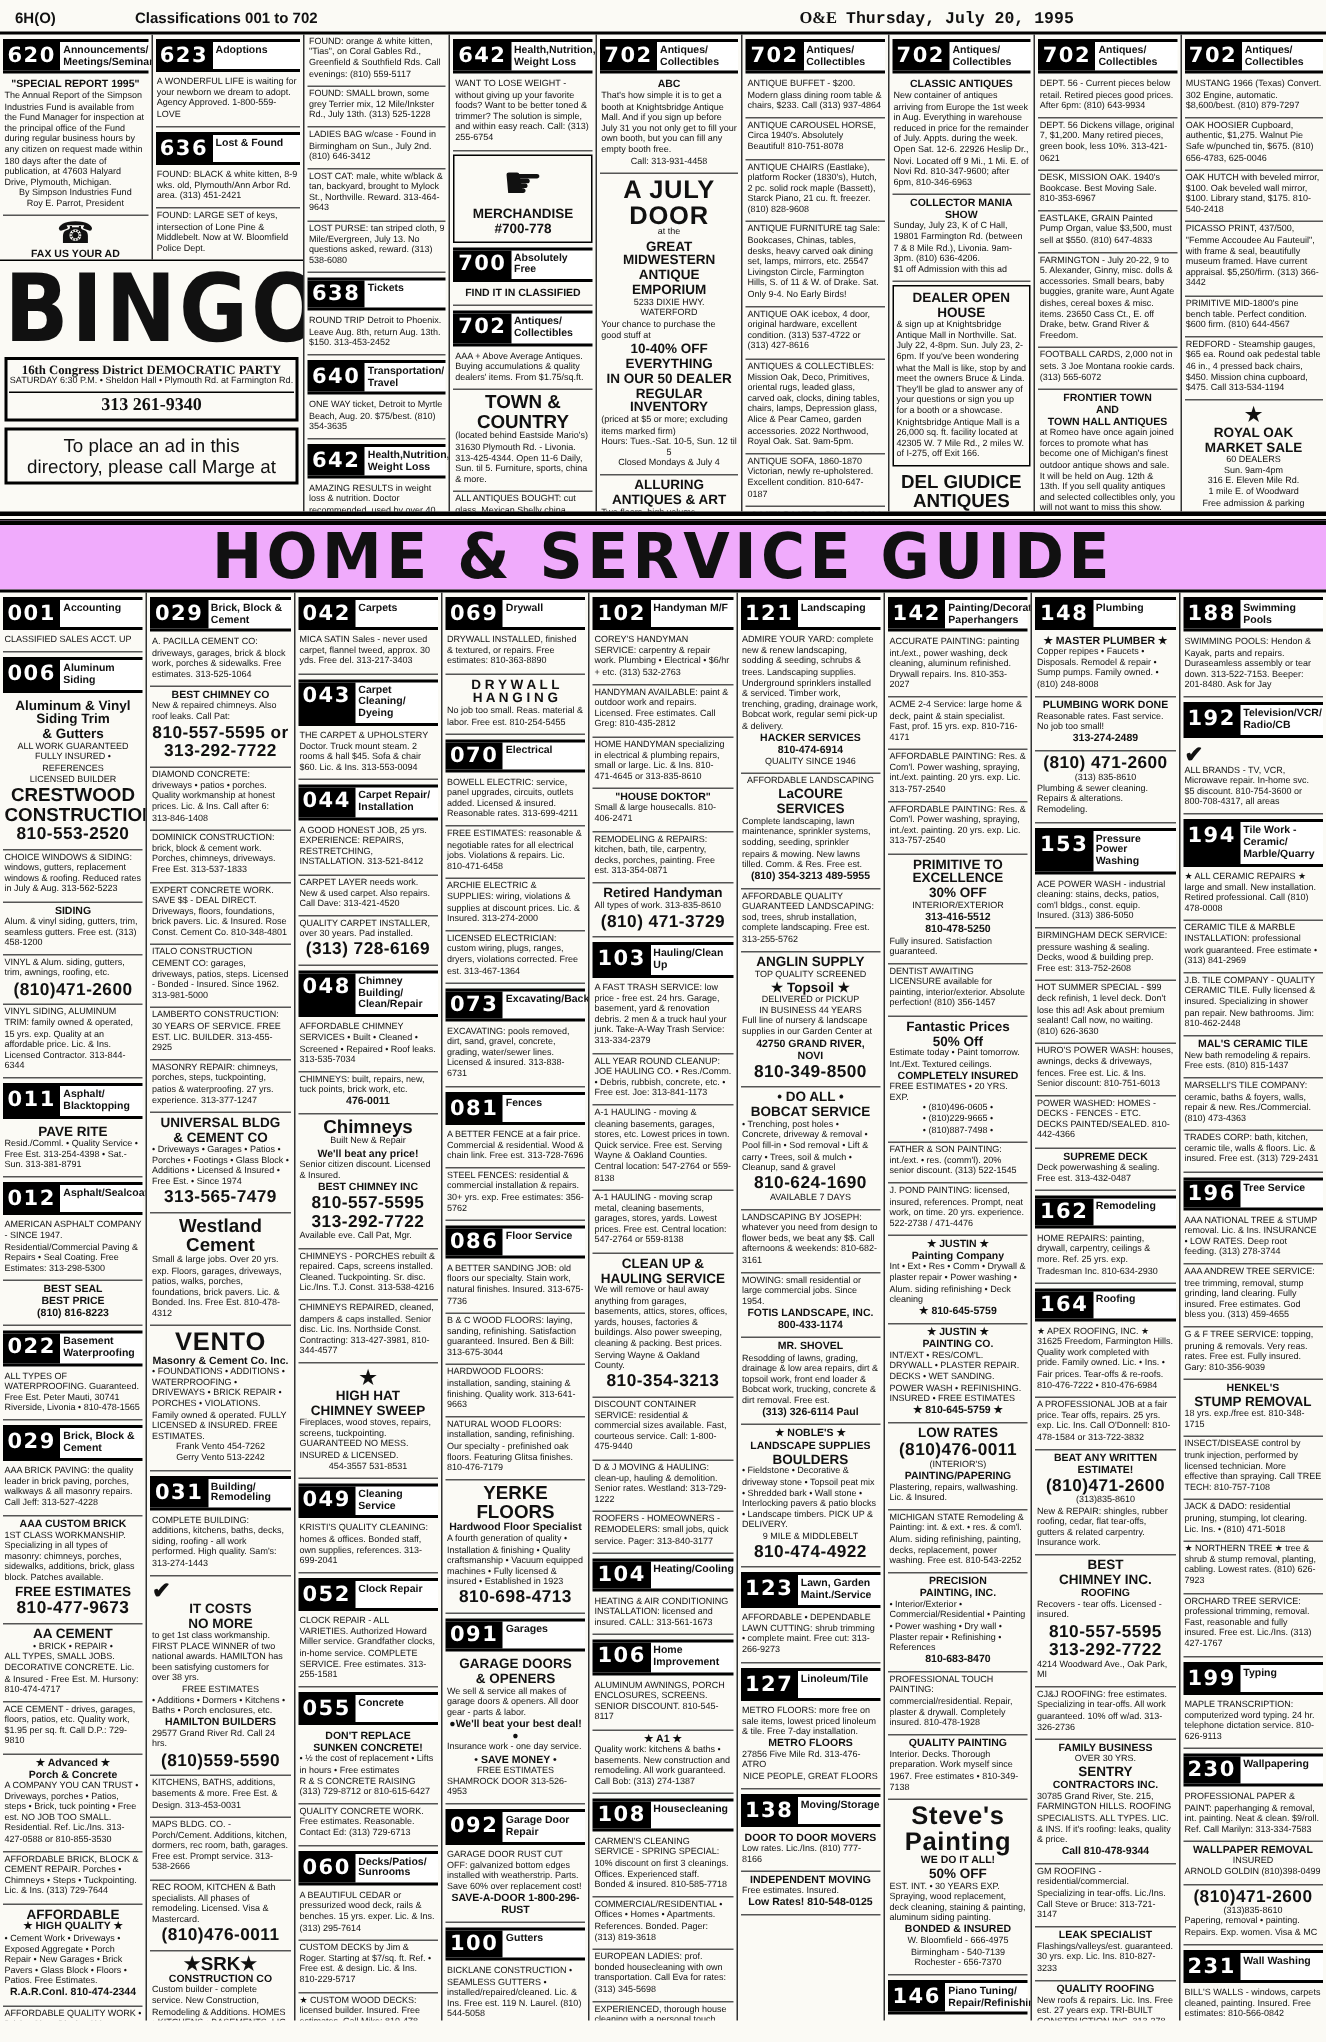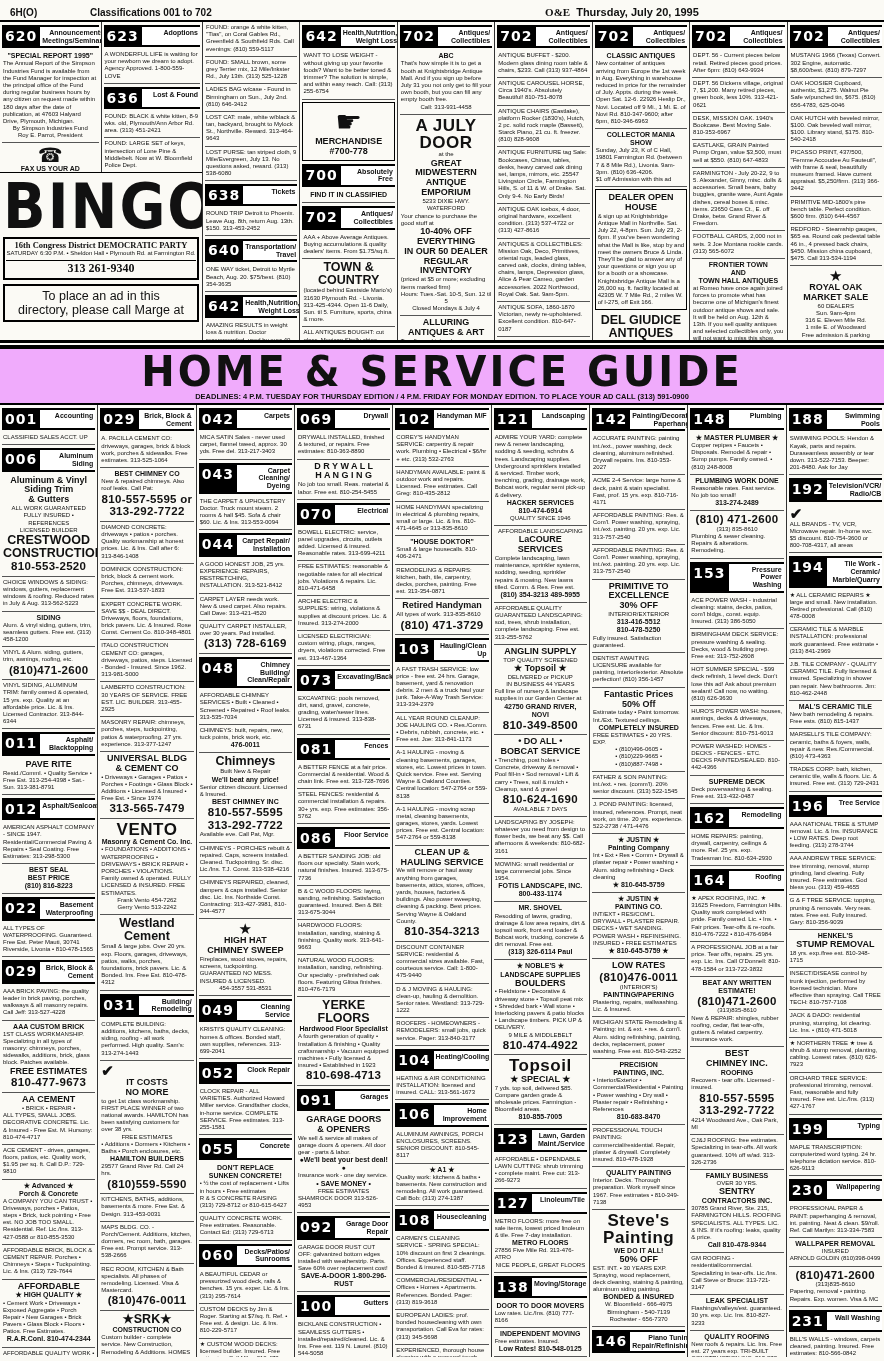--- a/index.html
+++ b/index.html
@@ -3,32 +3,32 @@
 <meta charset="utf-8">
 <style>
   html,body{margin:0;padding:0;background:#e8e6e0;}
   #page{position:relative;width:884px;height:1361px;background:#fbfaf5;color:#111;
         font-family:"Liberation Sans", sans-serif;overflow:hidden;}
   
   #masthead{display:flex;align-items:baseline;padding:6px 10px 2px 10px;font-size:10px;font-weight:bold;}
   #masthead .code{width:80px;font-family:"Liberation Sans",sans-serif;}
   #masthead .class{width:330px;}
   #masthead .paper{font-family:"Liberation Serif",serif;font-size:11px;}
-  #masthead .date{font-family:Liberation Sans, sans-serif;font-size:11px;margin-left:6px;font-weight:bold;}
+  #masthead .date{font-family:Liberation Mono, monospace;font-size:11px;margin-left:6px;font-weight:bold;}
   
   .cols{display:flex;align-items:stretch;}
   .col{flex:1 1 0;min-width:0;overflow:hidden;padding:0 2px;border-left:1px solid #333;}
   .col:first-child{border-left:none;}
   #top-section{height:318px;border-top:2px solid #000;}
   #top-left{width:202px;flex:0 0 202px;display:flex;flex-direction:column;overflow:hidden;border-left:none;padding:0;}
   #top-left .pair{display:flex;height:150px;}
   #top-left .pair .col{height:150px;}
   #guide-section{height:952px;border-top:2px solid #000;}
   
-  .cat{display:flex;align-items:stretch;border-top:2px solid #000;border-bottom:2px solid #000;margin:3px 0 2px 0;background:#fff;text-align:right;}
+  .cat{display:flex;align-items:stretch;border-top:2px solid #000;border-bottom:2px solid #000;margin:3px 0 2px 0;background:#fff;}
   .cat .num{background:#000;color:#fff;font-weight:bold;font-size:14px;line-height:1;padding:2px 3px;font-family:"DejaVu Sans",sans-serif;letter-spacing:1px;}
   .cat .title{font-weight:bold;font-size:7px;line-height:1.1;padding:2px 2px;flex:1;}
   
   .ad{border-bottom:1px solid #555;padding:2px 1px 3px 1px;}
   .ad.box{border:1.5px solid #000;margin:2px 0;padding:3px 2px;}
   .ln{display:block;}
   .ln.x{font-size:6px;line-height:1.2;text-align:left;}
   .ln.c{font-size:6px;line-height:1.2;text-align:center;}
   .ln.b{font-size:7px;font-weight:bold;text-align:center;line-height:1.15;}
   .ln.B{font-size:9px;font-weight:bold;text-align:center;line-height:1.1;}
@@ -347,21 +347,20 @@
           <div class="ln c">1 mile E. of Woodward</div>
           <div class="ln c">Free admission &amp; parking</div>
         </div>
       </div>
     </div>
 
   <div class="dbl"></div>
 
   <div id="banner">
     <div class="big">HOME &amp; SERVICE GUIDE</div>
-    <div class="dl">DEADLINES: 4 P.M. TUESDAY FOR THURSDAY EDITION / 4 P.M. FRIDAY FOR MONDAY EDITION. TO PLACE YOUR AD CALL (313) 591-0900</div>
   </div>
 
   <div id="guide-section" class="cols">
       <div class="col">
         <div class="cat">
           <span class="num">001</span>
           <span class="title">Accounting</span>
         </div>
         <div class="ad">
           <div class="ln x">CLASSIFIED SALES ACCT. UP</div>
@@ -493,29 +492,29 @@
         <div class="ad">
           <div class="ln x">MASONRY REPAIR: chimneys, porches, steps, tuckpointing, patios &amp; waterproofing. 27 yrs. experience. 313-377-1247</div>
         </div>
         <div class="ad">
           <div class="ln B">UNIVERSAL BLDG</div>
           <div class="ln B">&amp; CEMENT CO</div>
           <div class="ln x">• Driveways • Garages • Patios • Porches • Footings • Glass Block • Additions • Licensed &amp; Insured • Free Est. • Since 1974</div>
           <div class="ln P">313-565-7479</div>
         </div>
         <div class="ad">
+          <div class="ln L">Westland Cement</div>
+          <div class="ln x">Small &amp; large jobs. Over 20 yrs. exp. Floors, garages, driveways, patios, walks, porches, foundations, brick pavers. Lic. &amp; Bonded. Ins. Free Est. 810-478-4312</div>
+        </div>
+        <div class="ad">
           <div class="ln XL">VENTO</div>
           <div class="ln b">Masonry &amp; Cement Co. Inc.</div>
           <div class="ln x">• FOUNDATIONS • ADDITIONS • WATERPROOFING • DRIVEWAYS • BRICK REPAIR • PORCHES • VIOLATIONS. Family owned &amp; operated. FULLY LICENSED &amp; INSURED. FREE ESTIMATES.</div>
           <div class="ln c">Frank Vento 454-7262</div>
           <div class="ln c">Gerry Vento 513-2242</div>
-        </div>
-        <div class="ad">
-          <div class="ln L">Westland Cement</div>
-          <div class="ln x">Small &amp; large jobs. Over 20 yrs. exp. Floors, garages, driveways, patios, walks, porches, foundations, brick pavers. Lic. &amp; Bonded. Ins. Free Est. 810-478-4312</div>
         </div>
         <div class="cat">
           <span class="num">031</span>
           <span class="title">Building/ Remodeling</span>
         </div>
         <div class="ad">
           <div class="ln x">COMPLETE BUILDING: additions, kitchens, baths, decks, siding, roofing - all work performed. High quality. Sam's: 313-274-1443</div>
         </div>
         <div class="ad">
           <div class="ln check">✔</div>
@@ -890,26 +889,20 @@
           <div class="ln b">(313) 326-6114   Paul</div>
         </div>
         <div class="ad">
           <div class="ln b">★ NOBLE'S ★</div>
           <div class="ln b">LANDSCAPE SUPPLIES</div>
           <div class="ln B">BOULDERS</div>
           <div class="ln x">• Fieldstone • Decorative &amp; driveway stone • Topsoil peat mix • Shredded bark • Wall stone • Interlocking pavers &amp; patio blocks • Landscape timbers. PICK UP &amp; DELIVERY.</div>
           <div class="ln c">9 MILE &amp; MIDDLEBELT</div>
           <div class="ln P">810-474-4922</div>
         </div>
-        <div class="ad">
-          <div class="ln XL">Topsoil</div>
-          <div class="ln B">★ SPECIAL ★</div>
-          <div class="ln x">7 yds. top soil, delivered $85. Compare garden grade &amp; wholesale prices. Farmington - Bloomfield areas.</div>
-          <div class="ln b">810-855-7005</div>
-        </div>
         <div class="cat">
           <span class="num">123</span>
           <span class="title">Lawn, Garden Maint./Service</span>
         </div>
         <div class="ad">
           <div class="ln x">AFFORDABLE • DEPENDABLE LAWN CUTTING: shrub trimming • complete maint. Free cut: 313-266-9273</div>
         </div>
         <div class="cat">
           <span class="num">127</span>
           <span class="title">Linoleum/Tile</span>

